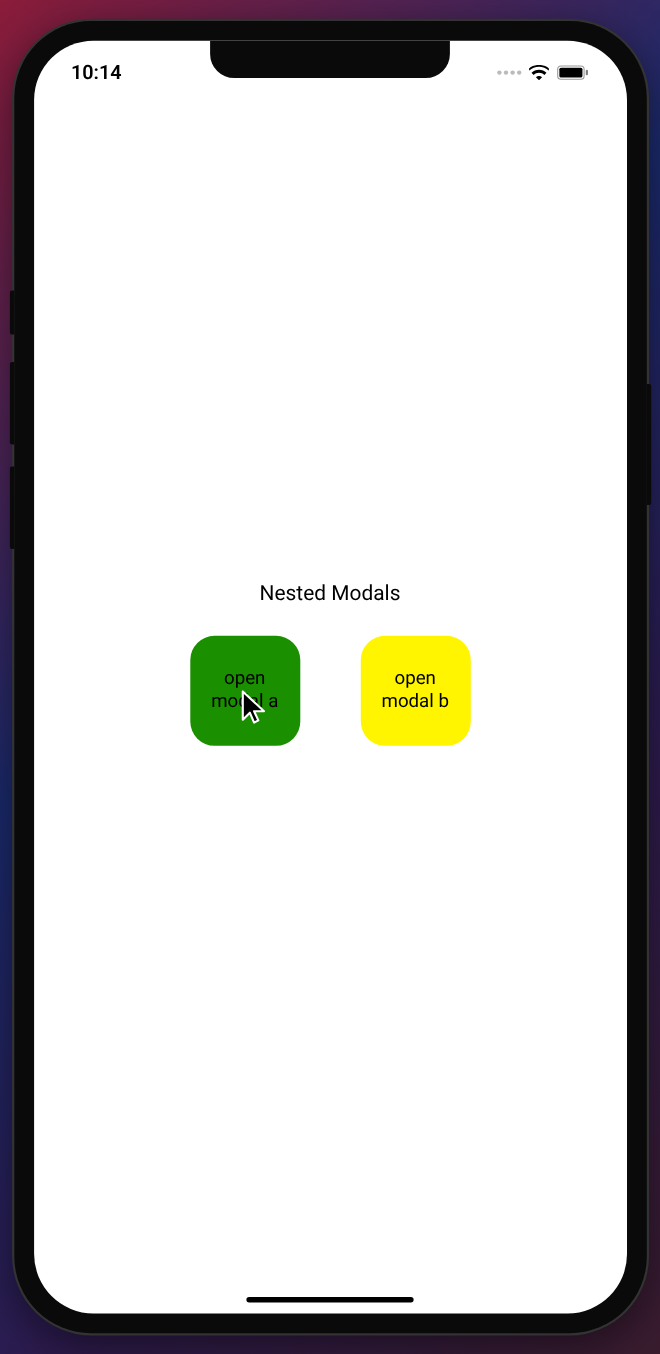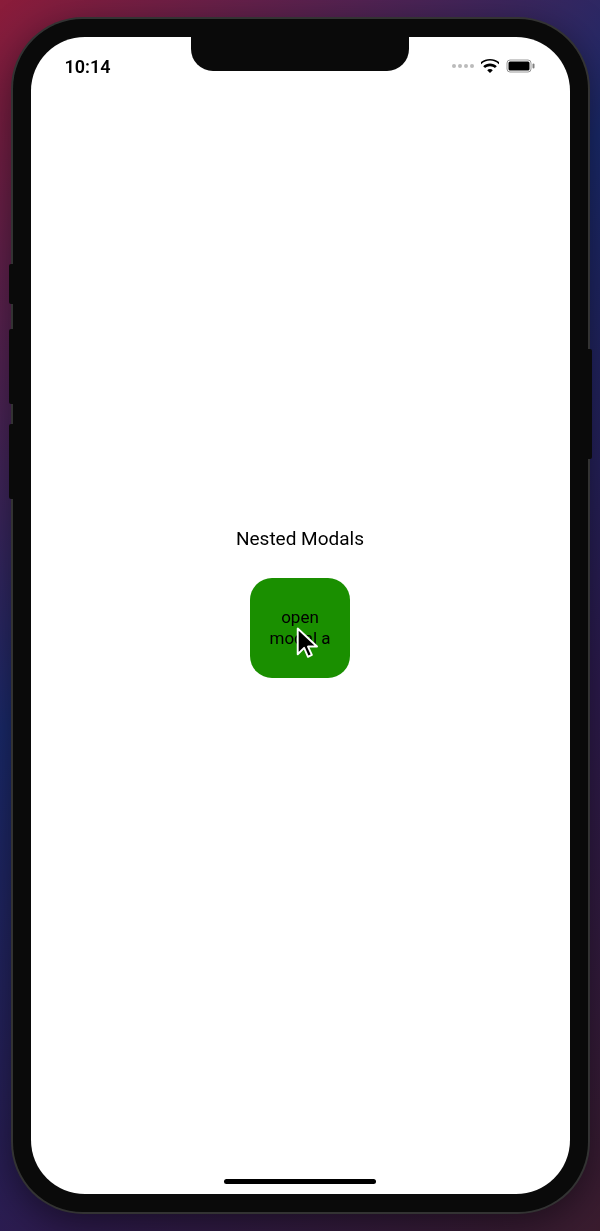--- a/index.html
+++ b/index.html
@@ -232,19 +232,22 @@
       <div class="buttons-row">
         <div class="modal-button btn-a">
           <span>open modal a</span>
           <div class="cursor">
             <svg viewBox="0 0 20 28">
               <path d="M2 2 L2 22 L7 17 L10 24 L13 22.5 L10 16 L17 16 Z" fill="#000" stroke="#fff" stroke-width="1.5" stroke-linejoin="round"></path>
             </svg>
           </div>
         </div>
 
+        <div class="modal-button btn-b">
+          <span>open modal b</span>
+        </div>
 
       </div>
     </div>
 
     <div class="home-indicator"></div>
   </div>
 </div>
 
 </body></html>

